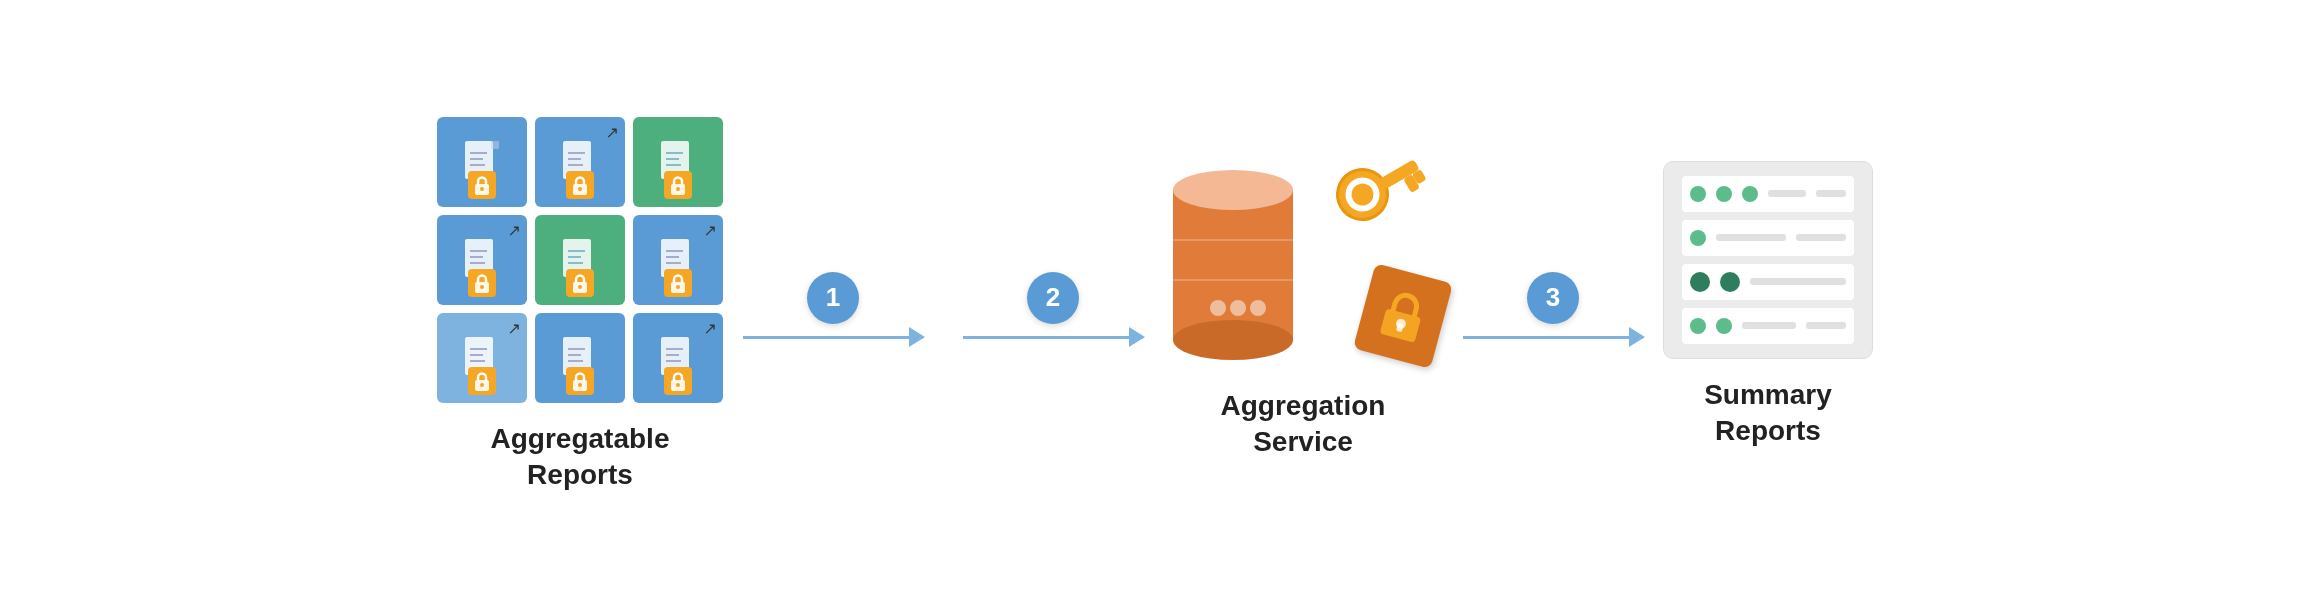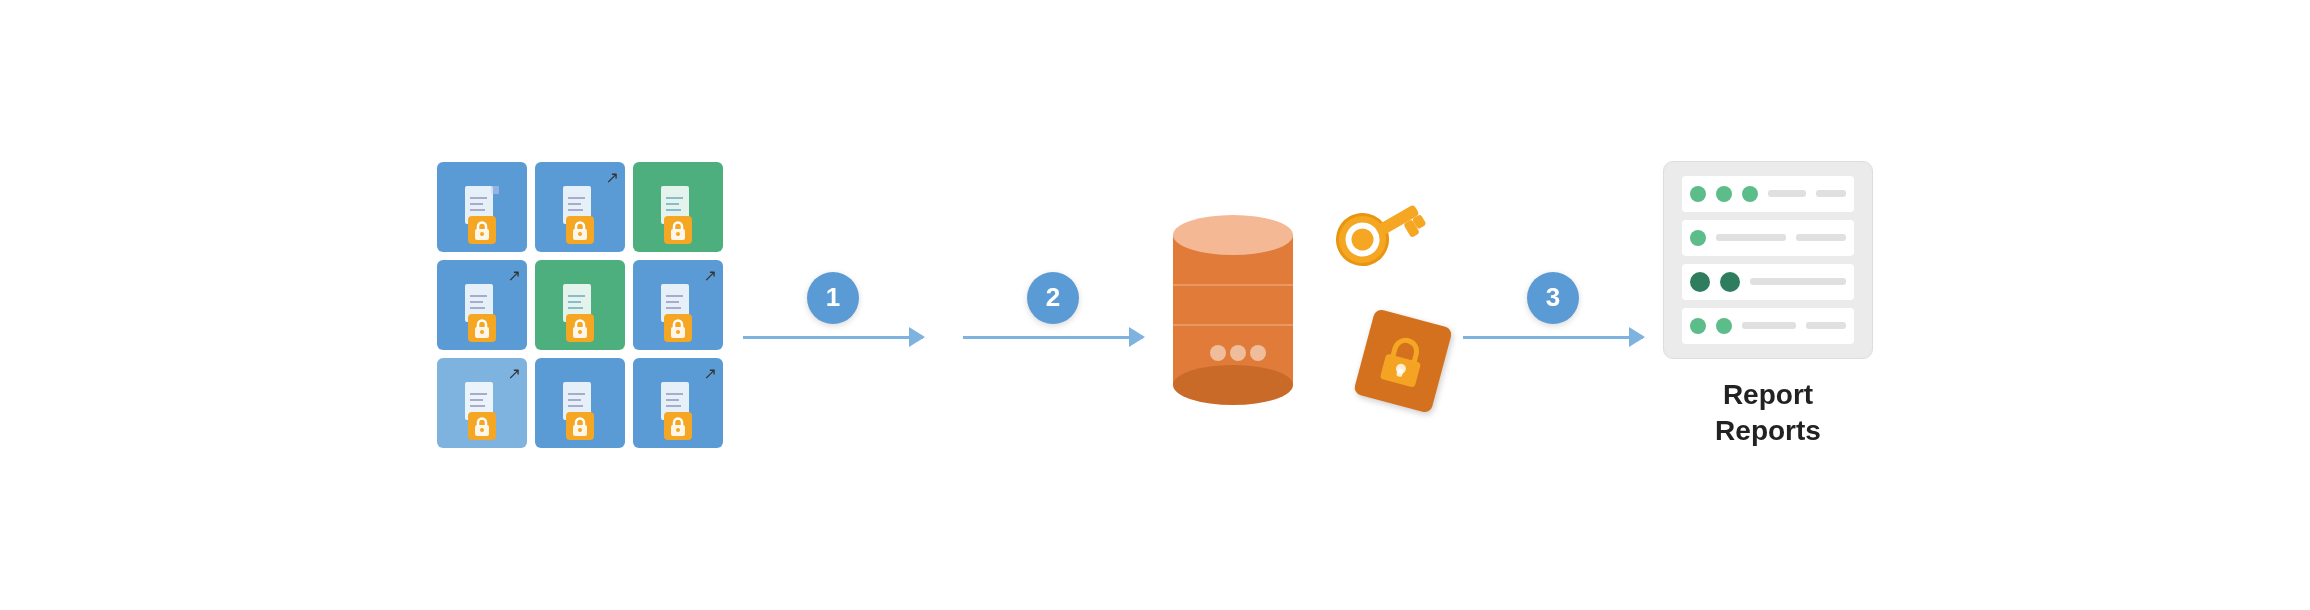--- a/index.html
+++ b/index.html
@@ -266,20 +266,24 @@
         <div style="position:absolute;top:6px;right:6px;font-size:16px;color:#333;">↗</div>
         <div class="lock-badge">
           <svg width="18" height="20" viewBox="0 0 18 20" fill="none">
             <rect x="2" y="9" width="14" height="11" rx="2" fill="#fff" opacity="0.9"></rect>
             <path d="M5 9V6.5a4 4 0 018 0V9" stroke="#fff" stroke-width="2.5" fill="none" stroke-linecap="round"></path>
             <circle cx="9" cy="14" r="2" fill="#F5A623"></circle>
           </svg>
         </div>
       </div>
     </div>
+    <div class="node-label">
+      <span>Aggregatable</span><br>
+      <span>Reports</span>
+    </div>
   </div>
 
   <div class="arrow-container">
     <div class="step-circle">
       <span>1</span>
     </div>
     <div class="arrow-line"></div>
   </div>
 
 
@@ -314,20 +318,24 @@
 
       <div style="position:absolute;right:0px;bottom:10px;width:80px;height:88px;background:#D4711E;border-radius:8px;transform:rotate(15deg);display:flex;align-items:center;justify-content:center;box-shadow:2px 2px 6px rgba(0,0,0,0.2);">
         <svg width="44" height="50" viewBox="0 0 44 50" fill="none">
           <rect x="4" y="22" width="36" height="26" rx="4" fill="#F5A623" opacity="0.95"></rect>
           <path d="M11 22V15a11 11 0 0122 0v7" stroke="#F5A623" stroke-width="5" fill="none" stroke-linecap="round"></path>
           <circle cx="22" cy="33" r="5" fill="#fff" opacity="0.8"></circle>
           <rect x="19" y="33" width="6" height="8" rx="2" fill="#fff" opacity="0.8"></rect>
         </svg>
       </div>
     </div>
+    <div class="node-label">
+      <span>Aggregation</span><br>
+      <span>Service</span>
+    </div>
   </div>
 
   <div class="arrow-container">
     <div class="step-circle">
       <span>3</span>
     </div>
     <div class="arrow-line"></div>
   </div>
 
   <div class="node">
@@ -355,18 +363,18 @@
       </div>
 
       <div style="display:flex;align-items:center;gap:10px;background:#fff;border-radius:4px;padding:8px;height:36px;">
         <div style="width:16px;height:16px;border-radius:50%;background:#5DBD8A;flex-shrink:0;"></div>
         <div style="width:16px;height:16px;border-radius:50%;background:#5DBD8A;flex-shrink:0;"></div>
         <div style="flex:1;height:7px;background:#e0e0e0;border-radius:3px;"></div>
         <div style="width:40px;height:7px;background:#e0e0e0;border-radius:3px;"></div>
       </div>
     </div>
     <div class="node-label">
-      <span>Report</span><br>
+      <span>Summary</span><br>
       <span>Reports</span>
     </div>
   </div>
 
 </div>
 
 </body></html>

